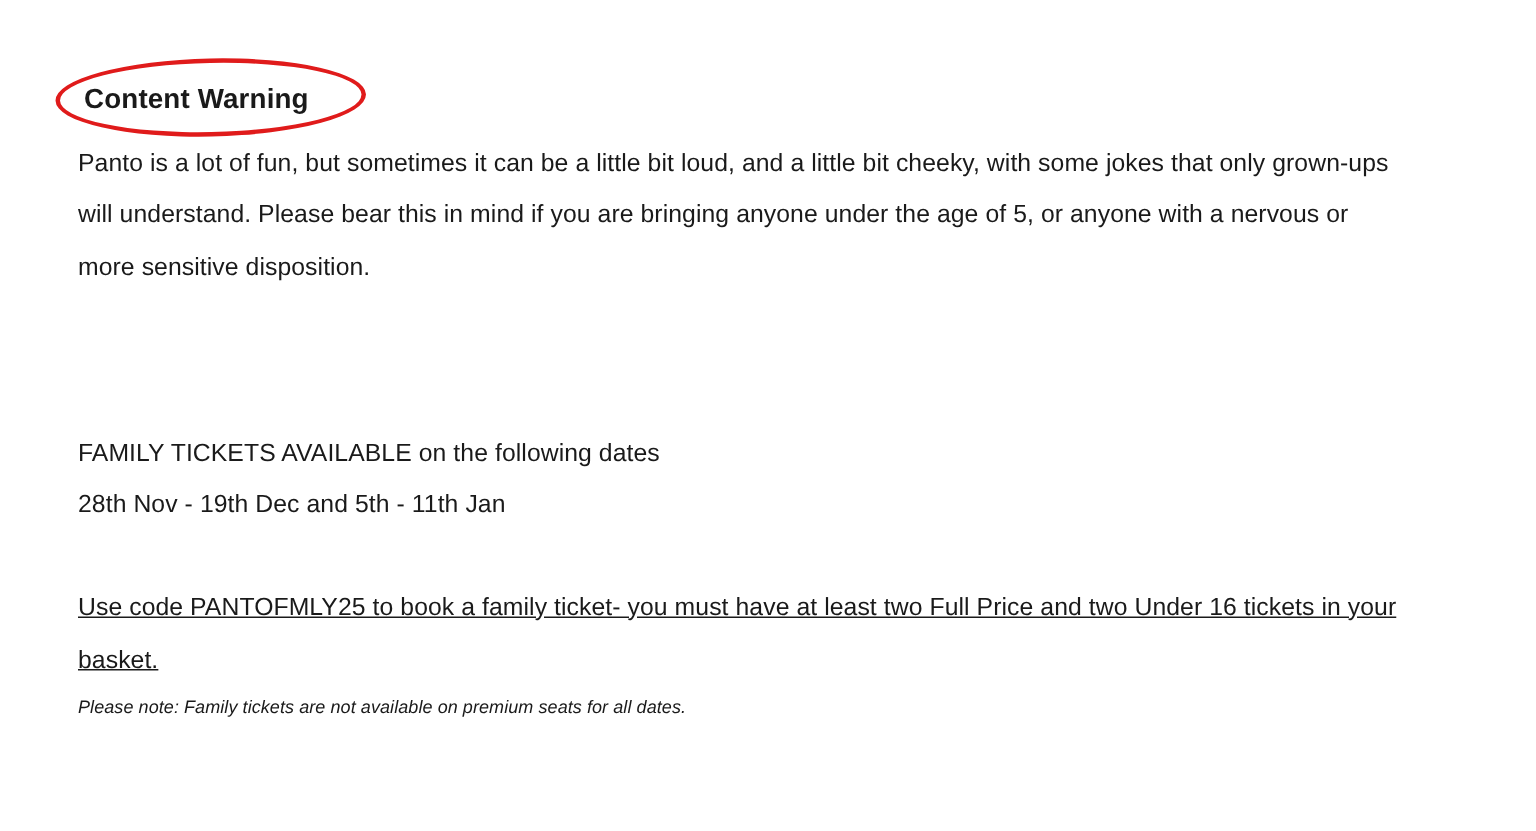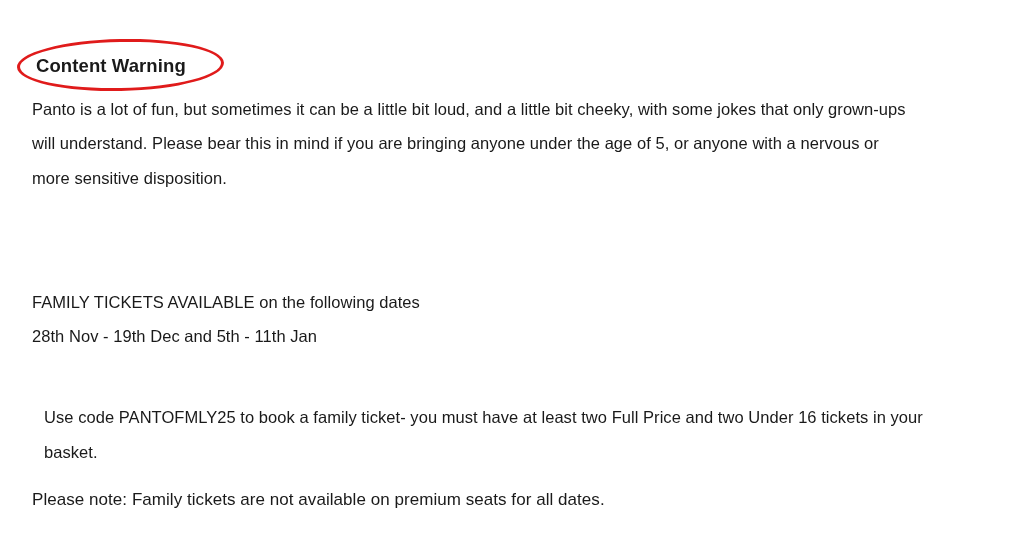--- a/index.html
+++ b/index.html
@@ -13,21 +13,21 @@
     font-family: "Liberation Sans", sans-serif;
     color: #1a1a1a;
     overflow: hidden;
     position: relative;
   }
   .page {
     position: relative;
     width: 1024px;
     height: 554px;
     box-sizing: border-box;
-    padding: 0 32px;
+    padding: 0 52px;
   }
 
   
   .cw-block {
     position: relative;
     padding-top: 52px;
   }
   .cw-heading-wrap {
     position: relative;
     display: inline-block;
@@ -88,30 +88,32 @@
     margin: 0;
   }
   .discount-gap {
     height: 34px;
   }
   .discount-para {
     font-size: 16.5px;
     line-height: 2.17;
     color: #1a1a1a;
     letter-spacing: 0.05px;
-    margin: 12px;
+    margin: 0;
     max-width: 880px;
+    text-decoration: underline;
   }
   .discount-note {
-    font-size: 17px;
+    font-size: 12px;
     line-height: 2.0;
     color: #1a1a1a;
     letter-spacing: 0.05px;
     margin: 0;
     max-width: 880px;
+    font-style: italic;
   }
 </style>
 </head>
 <body>
 
 <div class="page">
 
   <section class="cw-block">
     <div class="cw-heading-wrap">
       <span class="cw-circle"></span>

